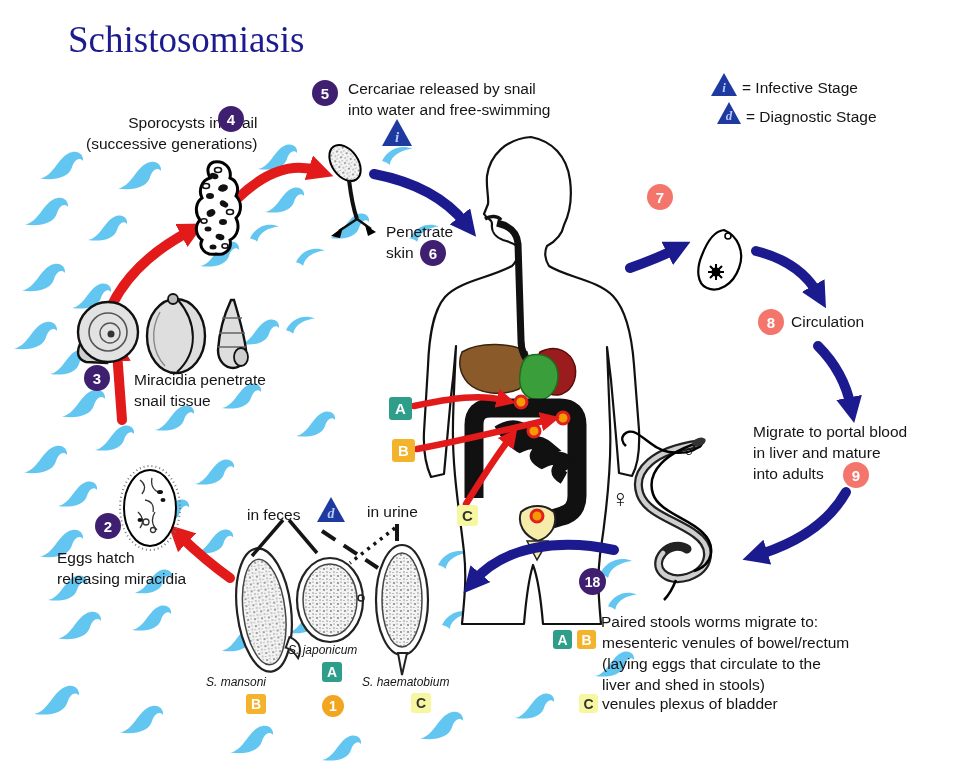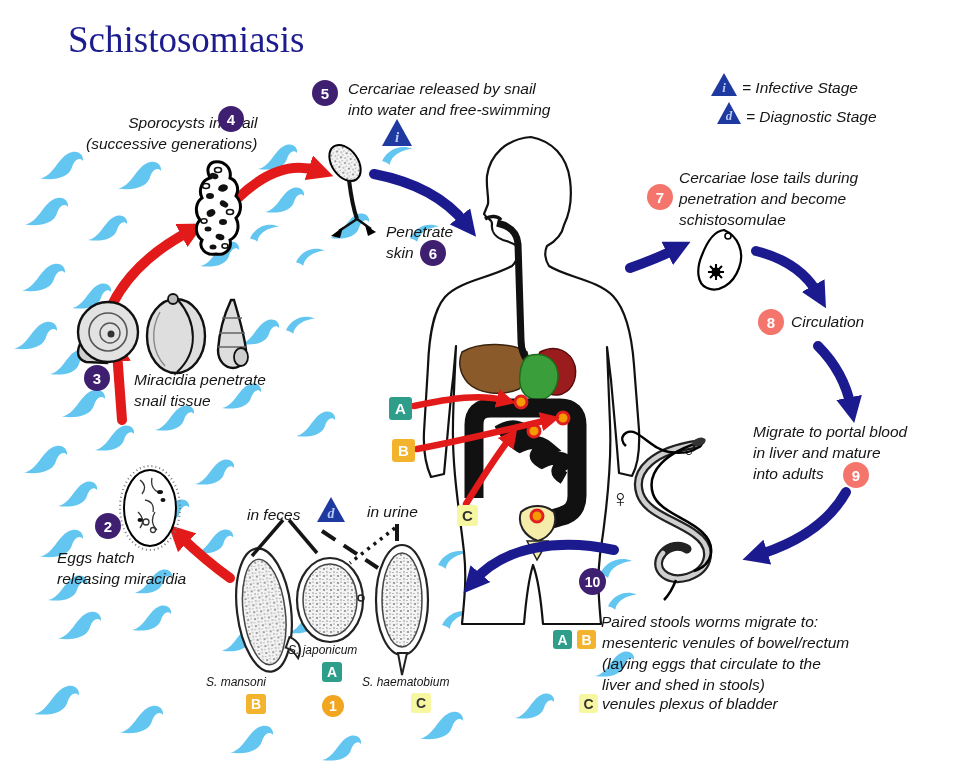--- a/index.html
+++ b/index.html
@@ -1,19 +1,19 @@
 <!DOCTYPE html>
 <html style="--title: #1c1c8f; --text: #151515; --step-purple: #3f1f70; --step-pink: #f4756b; --step-orange: #f2a51e; --marker-teal: #2e9d8a; --marker-orange: #f4b32c; --marker-yellow: #f7f7a1; --arrow-navy: #1b1b8f; --arrow-red: #e21a1a; --water: #63c6f0; --triangle-blue: #1e3aa0;"><head>
 <meta charset="utf-8">
 <style>
   html,body{margin:0;padding:0;background:#fff;}
   #stage{position:relative;width:924px;height:766px;background:#fff;overflow:hidden;
          font-family:"Liberation Sans",sans-serif;color:var(--text,#111);}
   #art{position:absolute;left:0;top:0;}
-  .txt{position:absolute;font-size:15.5px;line-height:21px;white-space:pre-line;color:var(--text,#111);font-style:italic;}
+  .txt{position:absolute;font-size:15.5px;line-height:21px;white-space:pre-line;color:var(--text,#111);}
   .ital{font-style:italic;font-size:12px;}
   .title{position:absolute;left:68px;top:18px;font-family:"Liberation Serif",serif;
          font-size:37px;color:var(--title,#1c1c8f);margin:0;font-weight:normal;}
   .badge{position:absolute;border-radius:50%;color:#fff;font-weight:bold;
          display:flex;align-items:center;justify-content:center;font-size:15px;
          width:26px;height:26px;}
   .badge.purple{background:var(--step-purple,#3f1f70);}
   .badge.pink{background:var(--step-pink,#f4756b);}
   .badge.orange{background:var(--step-orange,#f2a51e);width:22px;height:22px;font-size:14px;}
   .badge.ten{font-size:14px;}
@@ -301,33 +301,30 @@
 into water and free-swimming</div>
   <div class="tri" style="left:382px;top:119px;width:30px;height:27px;font-size:15px;">
       <span>i</span>
     </div>
 
   <div class="txt" style="left:386px;top:221px;">Penetrate
 skin</div>
   <div class="badge purple" style="left:420px;top:240px;">6</div>
 
   <div class="badge pink" style="left:647px;top:184px;">7</div>
-  <div class="txt" style="left:679px;top:167px;">Cercariae lose tails during
-penetration and become
-schistosomulae</div>
 
   <div class="badge pink" style="left:758px;top:309px;">8</div>
   <div class="txt" style="left:791px;top:311px;">Circulation</div>
 
   <div class="txt" style="left:753px;top:421px;">Migrate to portal blood
 in liver and mature
 into adults</div>
   <div class="badge pink" style="left:843px;top:462px;">9</div>
 
-  <div class="badge purple ten" style="left:579px;top:568px;width:27px;height:27px;">10</div>
+  <div class="badge purple ten" style="left:579px;top:568px;width:27px;height:27px;">18</div>
   <div class="txt" style="left:601px;top:611px;">Paired stools worms migrate to:</div>
   <div class="chip teal" style="left:553px;top:630px;width:19px;height:19px;">A</div>
   <div class="chip orangec" style="left:577px;top:630px;width:19px;height:19px;">B</div>
   <div class="txt" style="left:602px;top:632px;">mesenteric venules of bowel/rectum</div>
   <div class="txt" style="left:602px;top:653px;">(laying eggs that circulate to the
 liver and shed in stools)</div>
   <div class="chip yellowc" style="left:579px;top:694px;width:19px;height:19px;">C</div>
   <div class="txt" style="left:602px;top:693px;">venules plexus of bladder</div>
 
   <div class="txt" style="left:247px;top:504px;">in feces</div>

